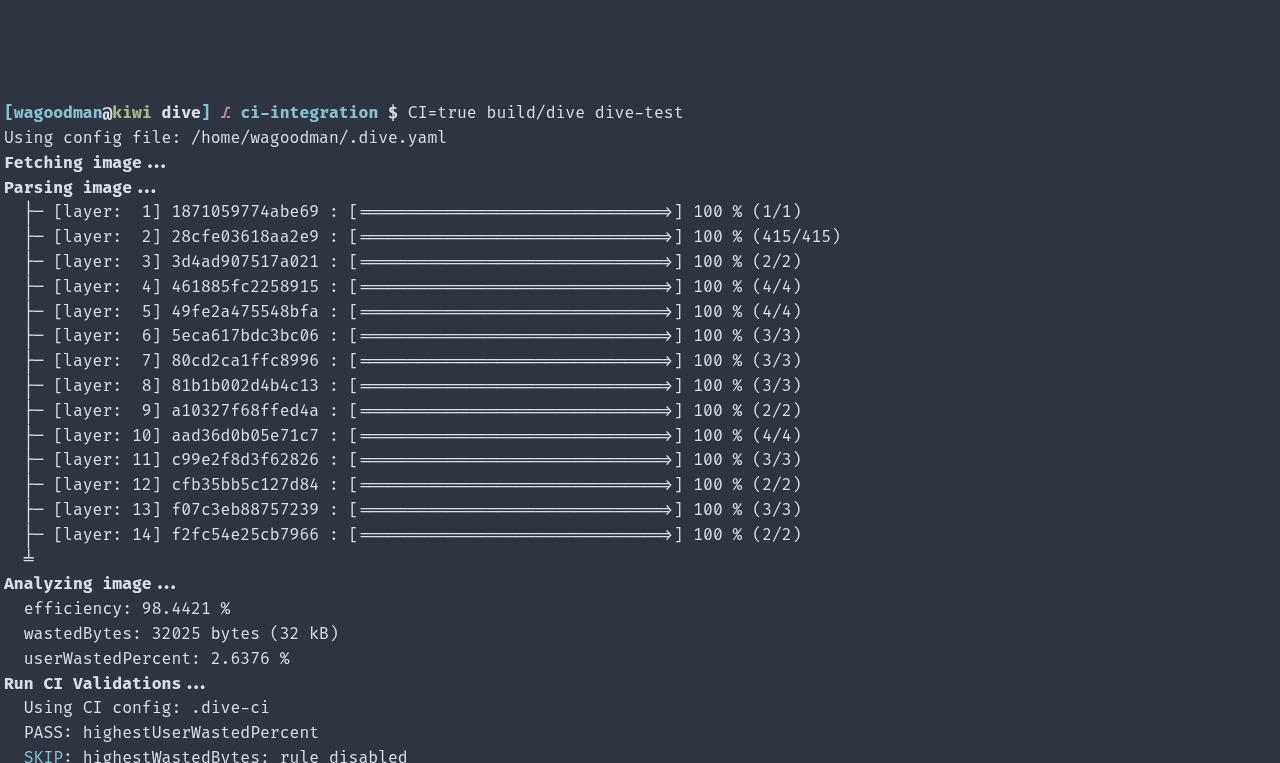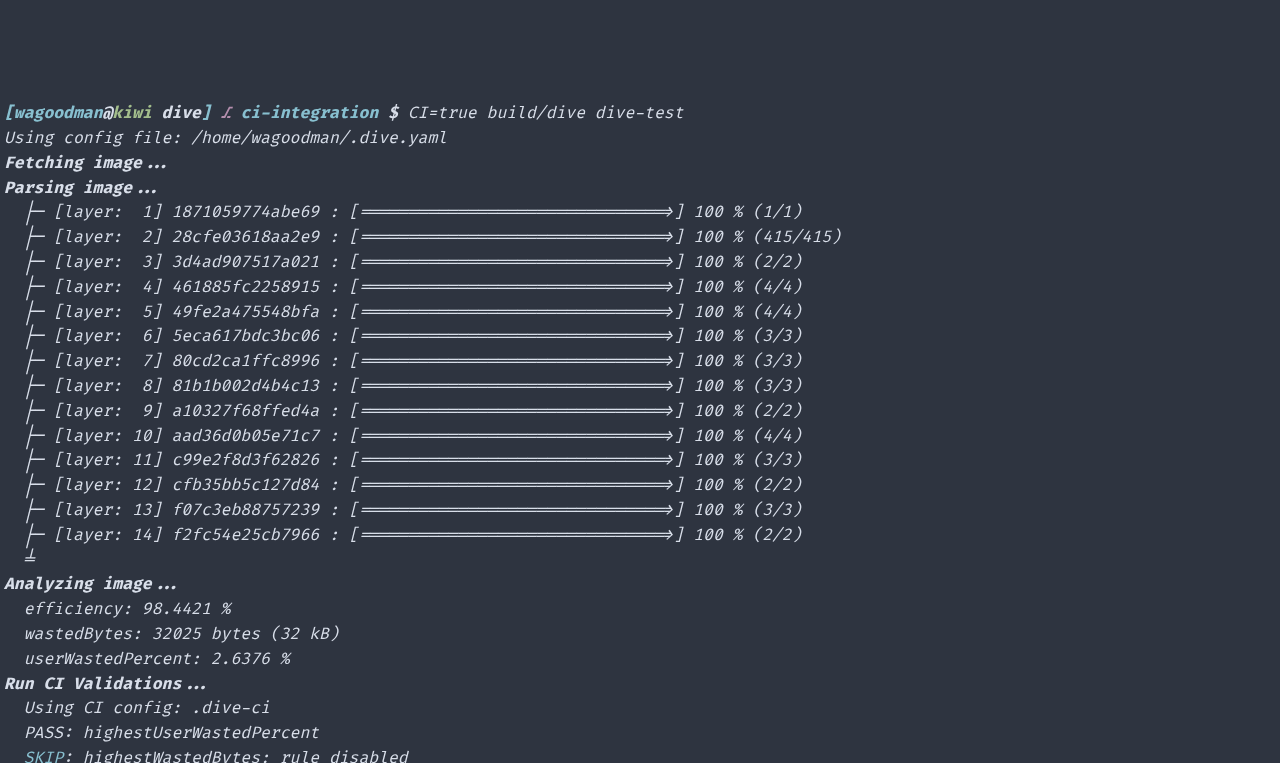--- a/index.html
+++ b/index.html
@@ -12,21 +12,21 @@
     padding: 2px 4px;
     white-space: pre;
     overflow: hidden;
     width: 1280px;
     height: 763px;
   }
   .bold { font-weight: bold; }
   .cyan { color: #88c0d0; }
   .green { color: #a3be8c; }
   .magenta { color: #b48ead; }
-  .line { display: block; font-style: italic; }
+  .line { display: block; }
 </style>
 </head>
 <body>
 
 
 
 <div><span class="line"><span class="bold cyan">[</span><span class="bold cyan">wagoodman</span><span class="bold">@</span><span class="bold green">kiwi</span><span class="bold"> dive</span><span class="bold cyan">]</span><span class="bold magenta"> ⎇ </span><span class="bold cyan">ci-integration</span><span class="bold"> $ </span><span>CI=true build/dive dive-test</span></span><span class="line">Using config file: /home/wagoodman/.dive.yaml</span><span class="line bold">Fetching image...</span><span class="line bold">Parsing image...</span><div id="layers-container"><span class="line">  ├─ [layer:  1] 1871059774abe69 : [===============================&gt;] 100 % (1/1)</span><span class="line">  ├─ [layer:  2] 28cfe03618aa2e9 : [===============================&gt;] 100 % (415/415)</span><span class="line">  ├─ [layer:  3] 3d4ad907517a021 : [===============================&gt;] 100 % (2/2)</span><span class="line">  ├─ [layer:  4] 461885fc2258915 : [===============================&gt;] 100 % (4/4)</span><span class="line">  ├─ [layer:  5] 49fe2a475548bfa : [===============================&gt;] 100 % (4/4)</span><span class="line">  ├─ [layer:  6] 5eca617bdc3bc06 : [===============================&gt;] 100 % (3/3)</span><span class="line">  ├─ [layer:  7] 80cd2ca1ffc8996 : [===============================&gt;] 100 % (3/3)</span><span class="line">  ├─ [layer:  8] 81b1b002d4b4c13 : [===============================&gt;] 100 % (3/3)</span><span class="line">  ├─ [layer:  9] a10327f68ffed4a : [===============================&gt;] 100 % (2/2)</span><span class="line">  ├─ [layer: 10] aad36d0b05e71c7 : [===============================&gt;] 100 % (4/4)</span><span class="line">  ├─ [layer: 11] c99e2f8d3f62826 : [===============================&gt;] 100 % (3/3)</span><span class="line">  ├─ [layer: 12] cfb35bb5c127d84 : [===============================&gt;] 100 % (2/2)</span><span class="line">  ├─ [layer: 13] f07c3eb88757239 : [===============================&gt;] 100 % (3/3)</span><span class="line">  ├─ [layer: 14] f2fc54e25cb7966 : [===============================&gt;] 100 % (2/2)</span></div><span class="line">  ╧  </span><span class="line bold">Analyzing image...</span><span class="line">  efficiency: 98.4421 %</span><span class="line">  wastedBytes: 32025 bytes (32 kB)</span><span class="line">  userWastedPercent: 2.6376 %</span><span class="line bold">Run CI Validations...</span><span class="line">  Using CI config: .dive-ci</span><span class="line"><span>  PASS</span><span>: highestUserWastedPercent</span></span><span class="line"><span class="cyan">  SKIP</span><span>: highestWastedBytes: rule disabled</span></span></div>
 
 
 

